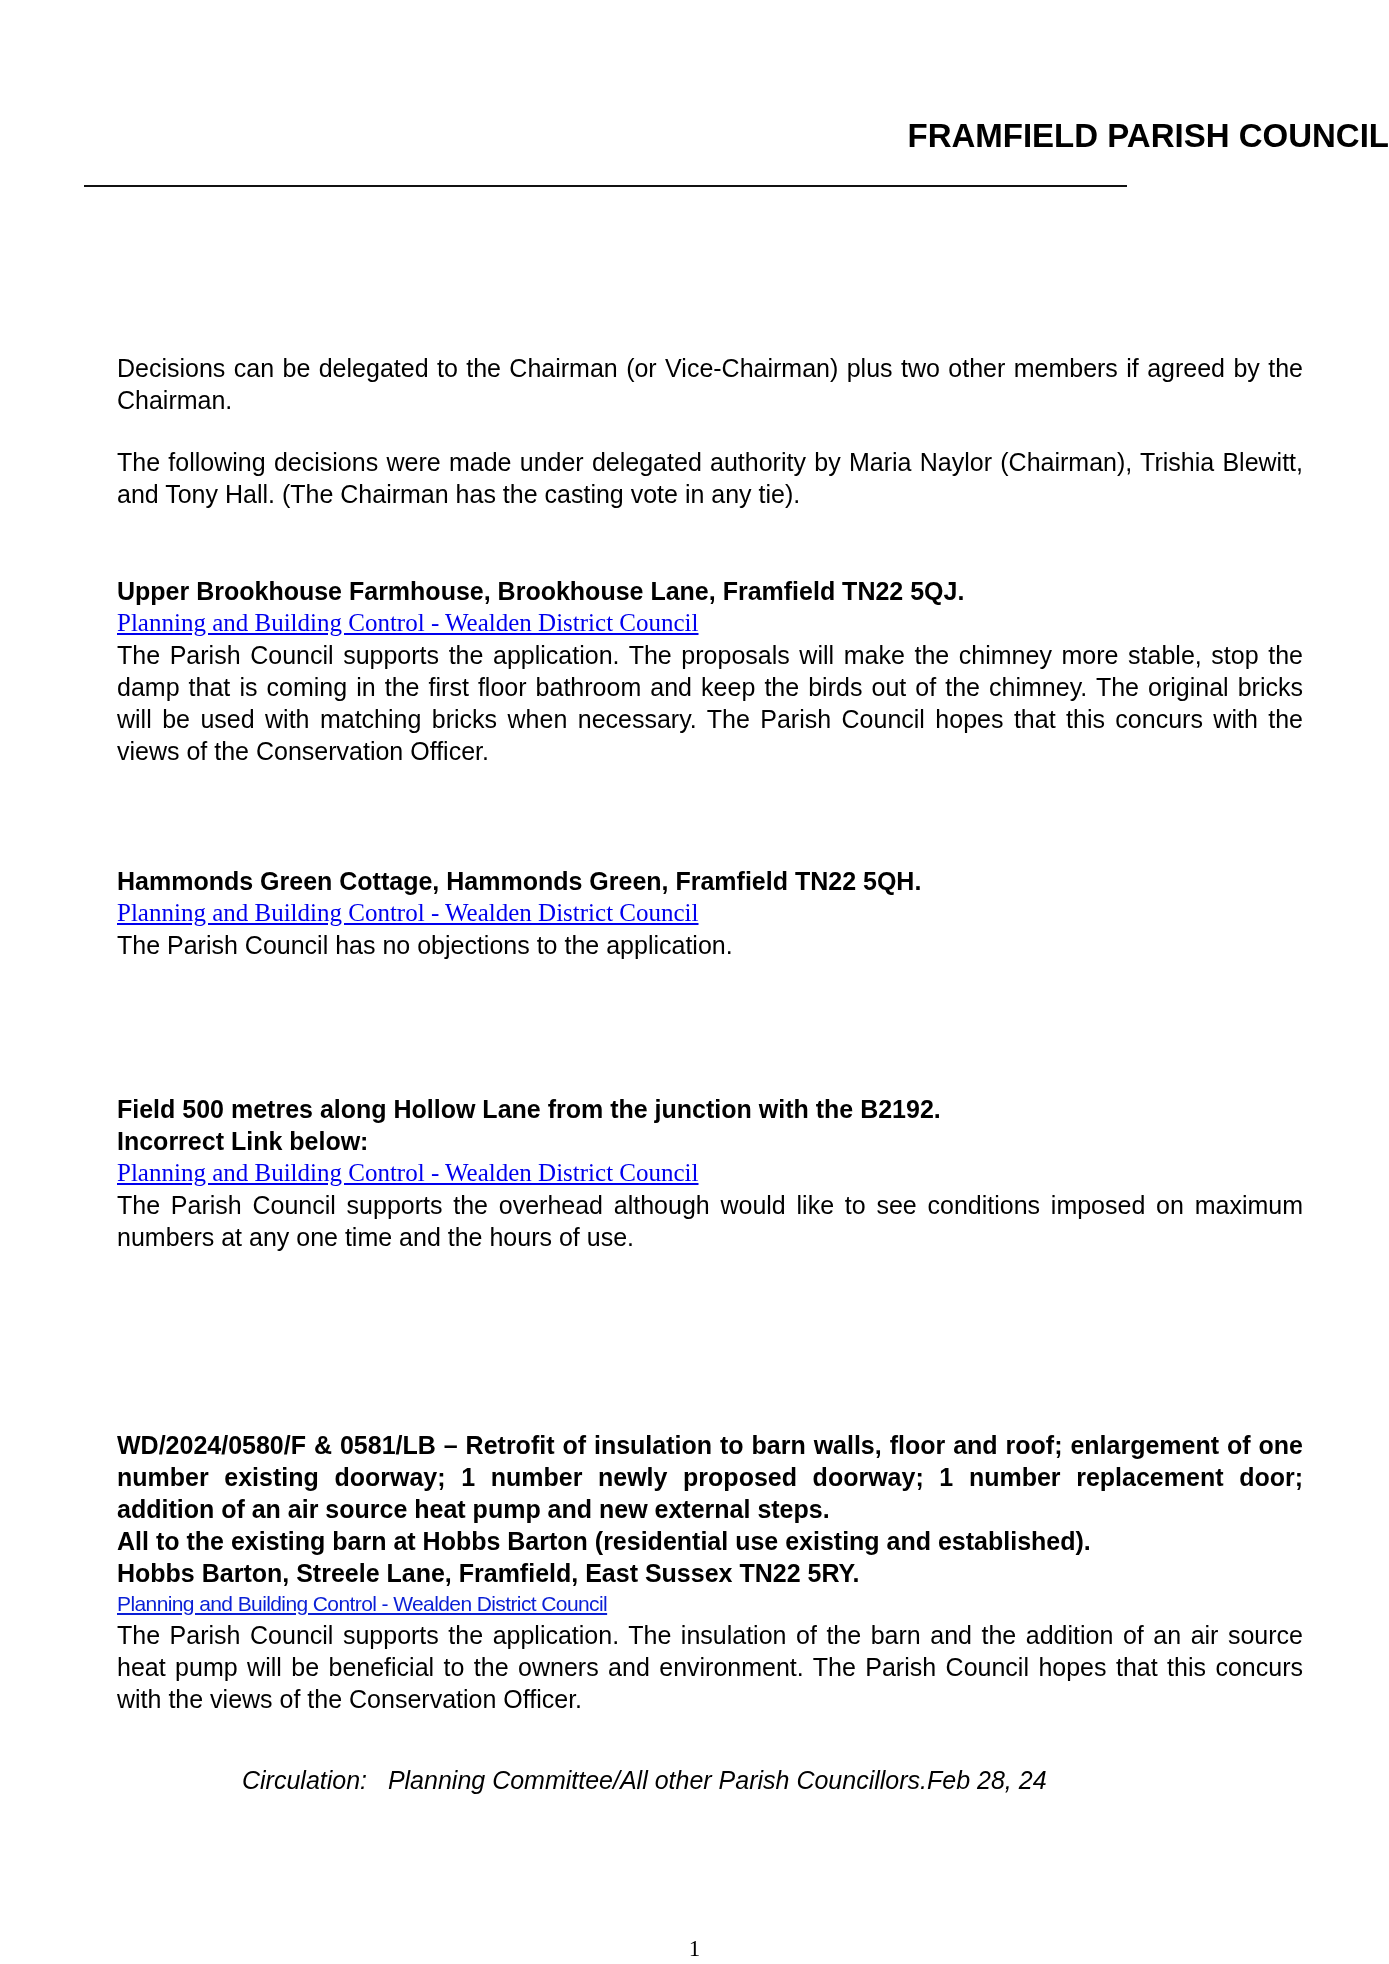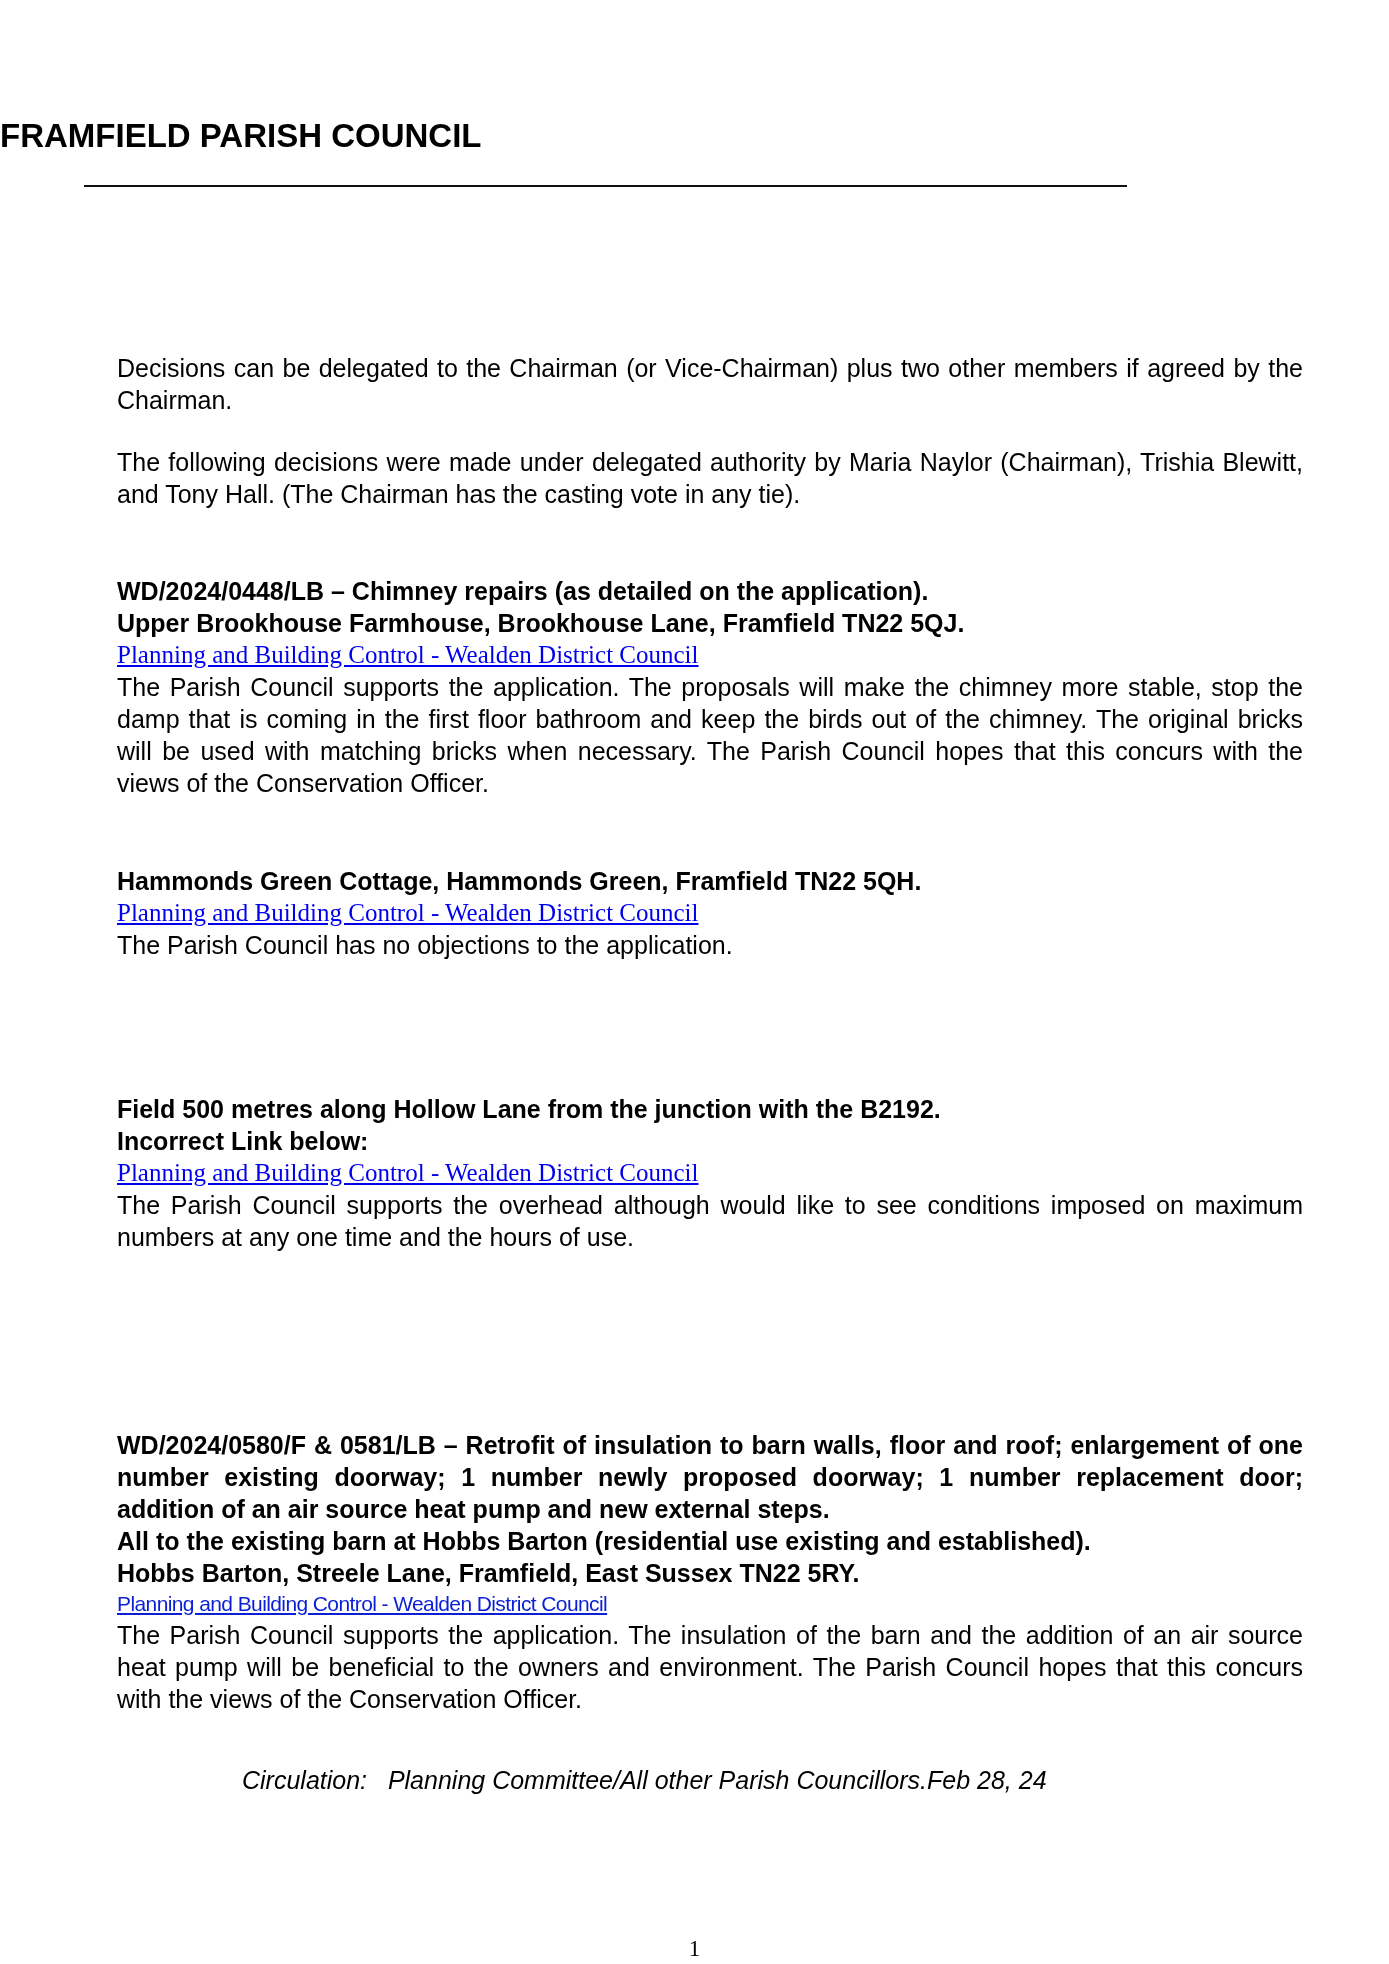--- a/index.html
+++ b/index.html
@@ -19,21 +19,21 @@
       position: absolute;
       left: 0; top: 0;
       width: 1389px;
       height: 1964px;
     }
     .org-title {
       position: absolute;
       left: 0;
       width: 1389px;
       top: 116px;
-      text-align: left;
+      text-align: right;
       font-weight: bold;
       font-size: 33px;
       line-height: 40px;
       padding-left: 0;
       transform: translateX(0px);
     }
     .org-title span { display: inline-block; margin-left: 0; }
     .header-rule {
       position: absolute;
       left: 84px;
@@ -139,21 +139,20 @@
 
   <div class="body-text intro1">
     <p class="para">Decisions can be delegated to the Chairman (or Vice-Chairman) plus two other members if agreed by the Chairman.</p>
   </div>
 
   <div class="body-text intro2">
     <p class="para">The following decisions were made under delegated authority by Maria Naylor (Chairman), Trishia Blewitt, and Tony Hall.  (The Chairman has the casting vote in any tie).</p>
   </div>
 
   <div class="item item1">
-    <p class="heading">WD/2024/0448/LB – Chimney repairs (as detailed on the application).</p>
     <p class="heading">Upper Brookhouse Farmhouse, Brookhouse Lane, Framfield  TN22 5QJ.</p>
     <a class="link">Planning and Building Control - Wealden District Council</a>
     <p class="comment">The Parish Council supports the application.  The proposals will make the chimney more stable, stop the damp that is coming in the first floor bathroom and keep the birds out of the chimney. The original bricks will be used with matching bricks when necessary.  The Parish Council hopes that this concurs with the views of the Conservation Officer.</p>
   </div>
 
   <div class="item item2">
     <p class="heading">Hammonds Green Cottage, Hammonds Green, Framfield  TN22 5QH.</p>
     <a class="link">Planning and Building Control - Wealden District Council</a>
     <p class="comment">The Parish Council has no objections to the application.</p>
   </div>

